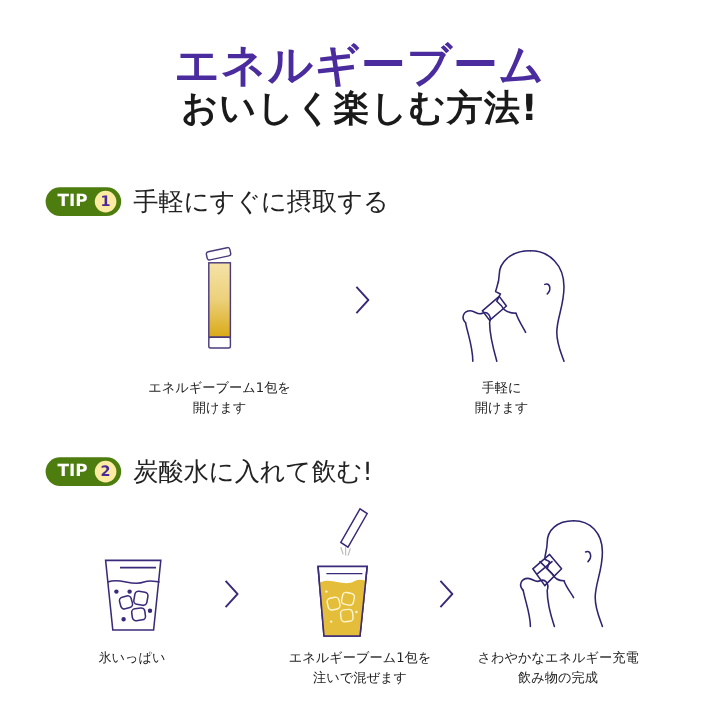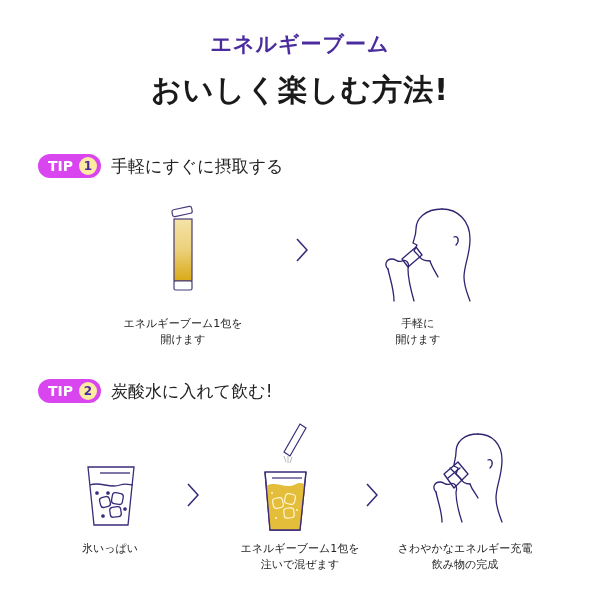--- a/index.html
+++ b/index.html
@@ -1,25 +1,25 @@
 <!DOCTYPE html>
 <html><head>
 <meta charset="utf-8">
 <style>
   html,body{margin:0;padding:0;background:#fff;}
   body{width:600px;height:600px;position:relative;overflow:hidden;font-family:"DejaVu Sans","Liberation Sans",sans-serif;color:#222;}
   .abs{position:absolute;}
-  .title1{left:0;width:600px;top:30px;text-align:center;font-size:21px;font-weight:bold;color:#4a2c9e;letter-spacing:1px;}
+  .title1{left:0;width:600px;top:30px;text-align:center;font-size:37px;font-weight:bold;color:#4a2c9e;letter-spacing:1px;}
   .title2-wrap{left:0;width:600px;top:70px;text-align:center;}
   .title2{display:inline-block;position:relative;font-size:30px;font-weight:bold;color:#1a1a1a;padding:0 6px;letter-spacing:1px;}
   .title2::before{content:"";position:absolute;left:0;right:0;bottom:2px;height:14px;background:#e6e1f5;z-index:-1;}
   .tip{display:flex;align-items:center;}
-  .tip-badge{display:flex;align-items:center;background:#d946ef;border-radius:14px;height:24px;padding:0 4px 0 10px;color:#fff;font-size:14px;font-weight:bold;}
+  .tip-badge{display:flex;align-items:center;background:#4d7c0f;border-radius:14px;height:24px;padding:0 4px 0 10px;color:#fff;font-size:14px;font-weight:bold;}
   .tip-num{display:inline-block;width:18px;height:18px;border-radius:50%;background:#fbeba3;color:#4b2a96;font-size:12px;font-weight:bold;text-align:center;line-height:18px;margin-left:6px;}
-  .tip-text{font-size:17px;margin-left:10px;color:#222;}
+  .tip-text{font-size:21px;margin-left:10px;color:#222;}
   .cap{text-align:center;font-size:11px;line-height:16px;color:#222;}
   svg{display:block;}
 </style>
 </head>
 <body>
 
 <div class="abs title1">エネルギーブーム</div>
 <div class="abs title2-wrap">
   <span class="title2">おいしく楽しむ方法!</span>
 </div>

